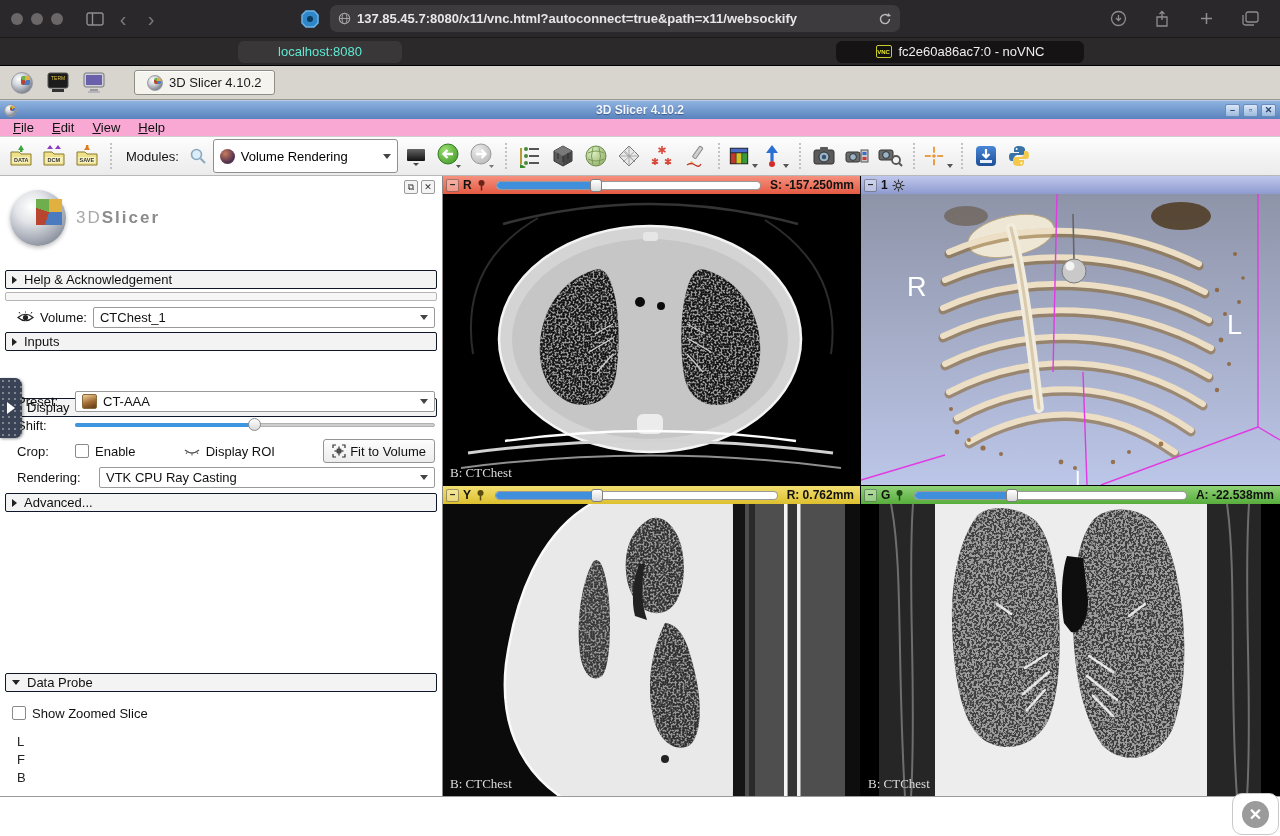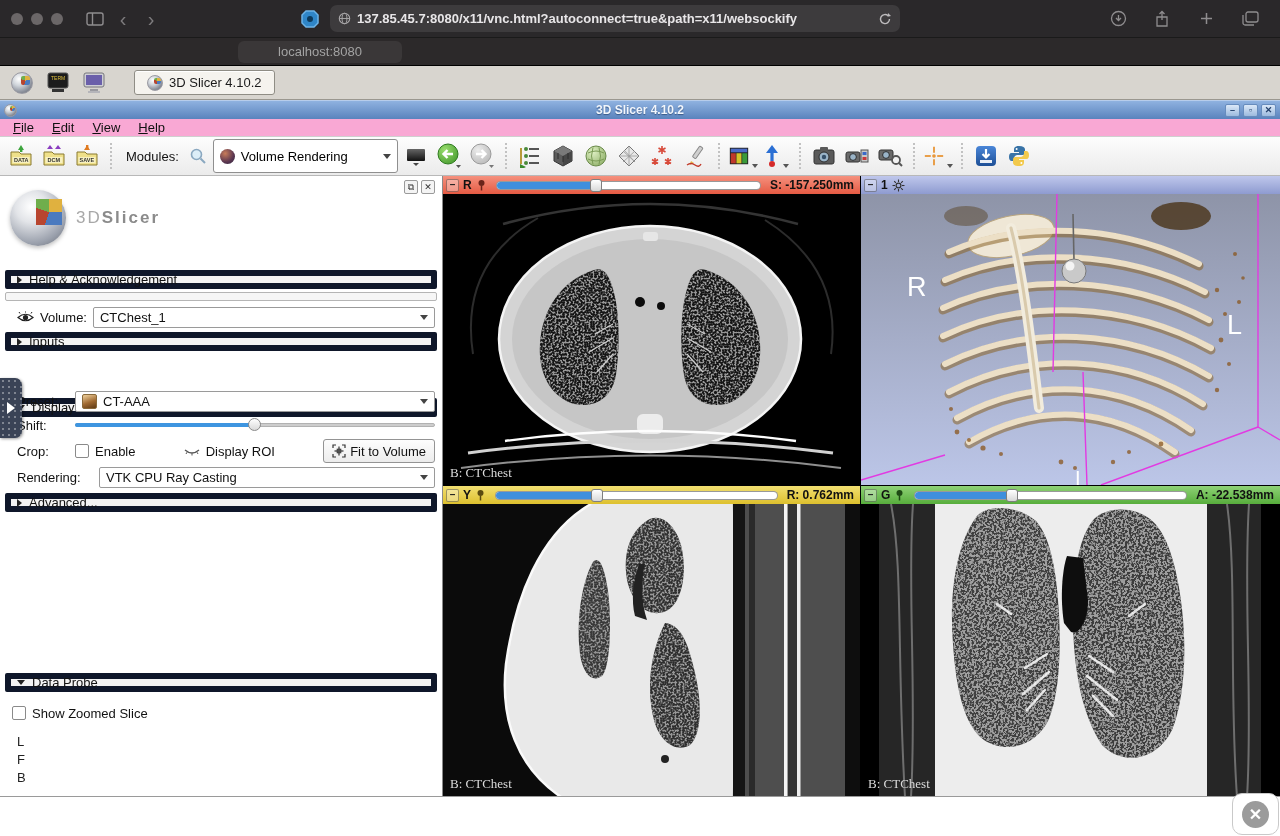--- a/index.html
+++ b/index.html
@@ -19,21 +19,21 @@
   .shield{width:20px;height:20px;}
   .urlpill{width:570px;height:27px;background:#3d3b3d;border-radius:7px;display:flex;
            align-items:center;padding:0 8px;gap:6px;font-weight:bold;}
   .urltxt{color:#e8e6e8;font-size:13px;white-space:nowrap;flex:1;}
   .brw-right{margin-left:auto;display:flex;gap:16px;margin-right:16px;}
   .brw-tabs{position:absolute;left:0;top:38px;width:1280px;height:28px;background:#2c292a;
             display:flex;border-bottom:1px solid #000;}
   .tabhalf{width:50%;display:flex;align-items:center;justify-content:center;position:relative;}
   .tabpill{height:22px;display:flex;align-items:center;justify-content:center;gap:7px;
            border-radius:6px;padding:0 40px;font-size:13px;}
-  .tab-inactive{background:#3a3738;color:#a3a3a3;}
+  .tab-inactive{background:#3a3738;color:#5eead4;}
   .tab-active{background:#151314;color:#f0eff0;}
   .vncbadge{width:16px;height:13px;background:#111;border:1px solid #caca2a;border-radius:2px;
             color:#e9e92c;font-size:6px;font-weight:bold;display:flex;align-items:center;
             justify-content:center;letter-spacing:0;}
 
   
   .desktop{position:absolute;left:0;top:66px;width:1280px;height:731px;background:#fff;}
   .taskbar{position:absolute;left:0;top:0;width:1280px;height:34px;background:#d8d5cf;
            border-bottom:1px solid #9a978f;display:flex;align-items:center;gap:8px;padding-left:8px;}
   .tk-ic{width:28px;height:28px;display:flex;align-items:center;justify-content:center;}
@@ -92,21 +92,21 @@
   .logo-ball{width:56px;height:56px;border-radius:50%;position:relative;
      background:radial-gradient(circle at 38% 30%, #ffffff 0%, #e2e4e8 30%, #9aa0ac 70%, #62666e 100%);
      box-shadow:0 2px 4px rgba(0,0,0,.25);}
   .logo-ball::before{content:"";position:absolute;left:-12px;top:10px;width:80px;height:40px;
      border:2px solid #d8d8d8;transform:rotate(-18deg) skewX(-30deg);z-index:-1;}
   .logo-ball::after{content:"";position:absolute;left:46%;top:16%;width:46%;height:46%;
      background:conic-gradient(#e0b13f 0 25%, #4a7abf 0 55%, #b8452f 0 80%, #6fae4c 0);}
   .logo-txt{font-size:17px;color:#a8a8a8;letter-spacing:2px;}
   .logo-txt b{color:#8b8b8b;}
   .sec{position:absolute;left:5px;right:5px;height:19px;background:#f3f3f3;
-       border:6px solid #0f172a;border-radius:2px;display:flex;align-items:center;
+       border:1px solid #0f172a;border-radius:2px;display:flex;align-items:center;
        padding-left:6px;gap:7px;font-size:13px;color:#111;}
   .arr-r{width:0;height:0;border-top:4px solid transparent;border-bottom:4px solid transparent;
          border-left:5px solid #222;}
   .arr-d{width:0;height:0;border-left:4px solid transparent;border-right:4px solid transparent;
          border-top:5px solid #222;}
   .strip{position:absolute;left:5px;right:5px;height:9px;background:#f6f6f6;
          border:1px solid #b5b5b5;border-radius:2px;}
   .prow{position:absolute;left:17px;right:7px;display:flex;align-items:center;gap:6px;
         font-size:13px;color:#111;}
   .combo{flex:1;height:21px;background:#fff;border:1px solid #9a9a9a;border-radius:2px;
@@ -221,20 +221,26 @@
     </span>
   </div>
 </div>
 
 <div class="brw-tabs">
   <div class="tabhalf">
     <div class="tabpill tab-inactive">
       <span>localhost:8080</span>
     </div>
   </div>
+  <div class="tabhalf">
+    <div class="tabpill tab-active">
+      <span class="vncbadge">VNC</span>
+      <span>fc2e60a86ac7:0 - noVNC</span>
+    </div>
+  </div>
 </div>
 
 <div class="desktop">
 
   <div class="taskbar">
     <span class="tk-ic">
         <span class="slicer-ball" style="width:22px;height:22px;"></span>
       </span>
     <span class="tk-ic">
       <svg width="24" height="22" viewBox="0 0 24 22">

